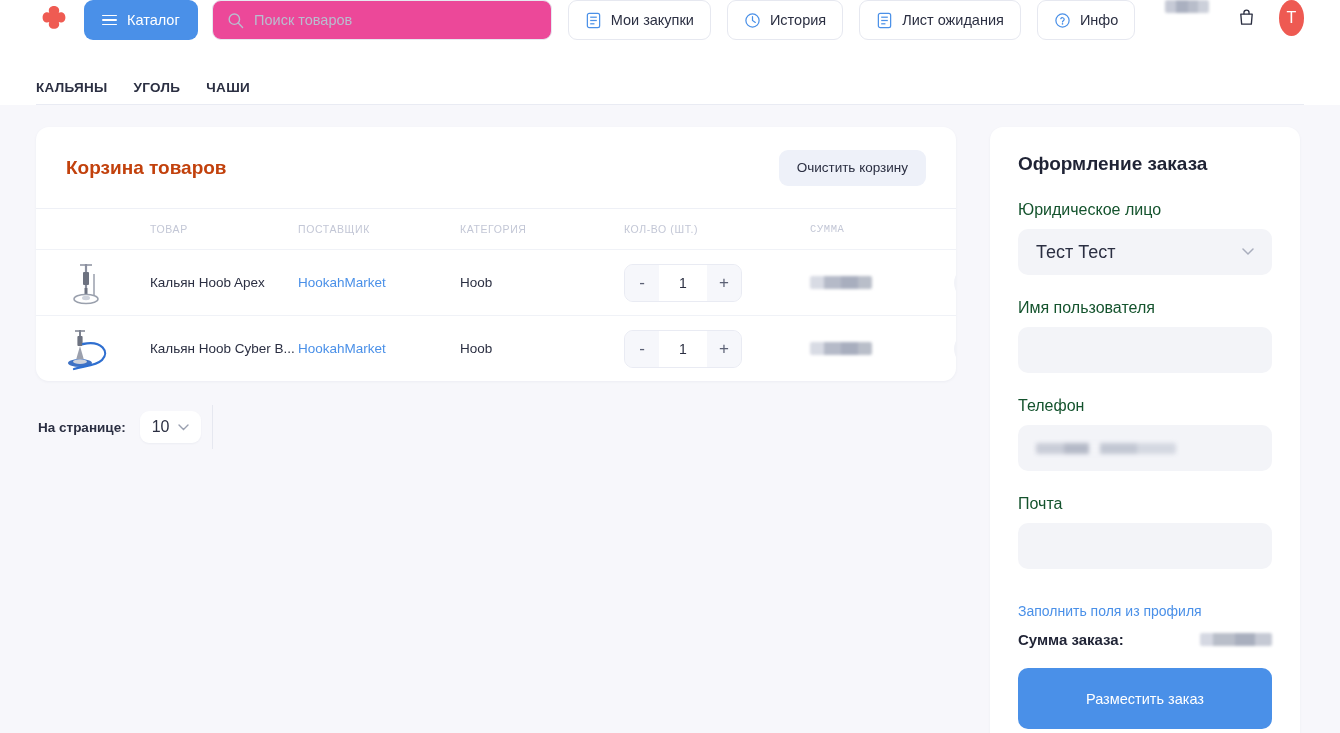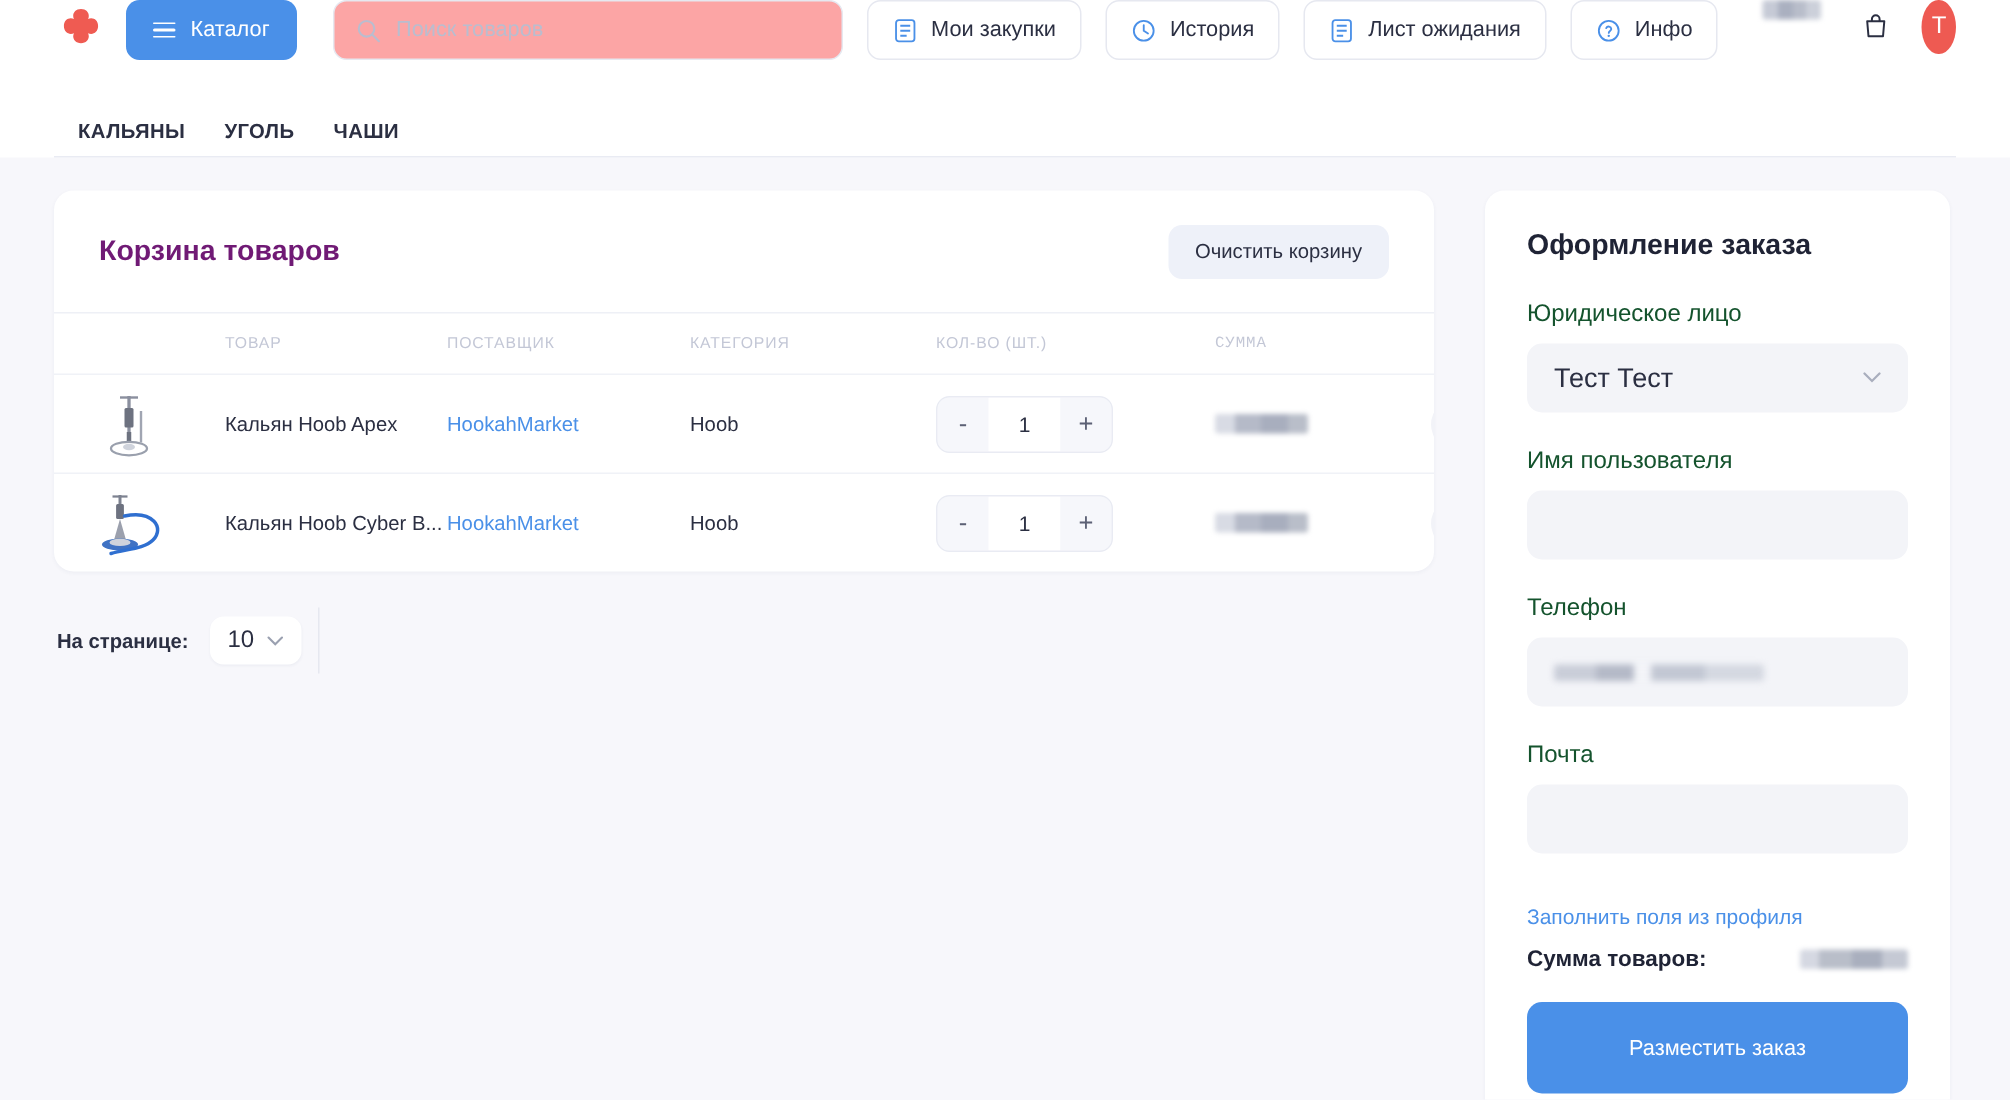--- a/index.html
+++ b/index.html
@@ -36,24 +36,24 @@
     border-radius: 9px;
     padding: 0 18px;
     font-size: 14.5px;
     display: flex; align-items: center; gap: 10px;
     cursor: pointer;
   }
   .burger { display: flex; flex-direction: column; gap: 3px; width: 15px; }
   .burger i { display: block; height: 1.6px; background: #fff; border-radius: 2px; }
 
   .search-wrap {
-    margin-left: 24px;
+    margin-left: 14px;
     flex: 0 0 340px;
     height: 40px;
-    background: #fca5a5;
+    background: #ec4899;
     border: 1px solid #e6e8f0;
     border-radius: 9px;
     display: flex; align-items: center;
     padding: 0 14px;
     gap: 10px;
   }
   .search-wrap input {
     border: none; outline: none;
     font-size: 14.5px;
     font-family: inherit;
@@ -100,21 +100,21 @@
     background: #ee5a52;
     color: #fff;
     font-size: 16px;
     display: flex; align-items: center; justify-content: center;
     cursor: pointer;
   }
 
   
   .subnav {
     background: #fff;
-    padding: 0 52px;
+    padding: 0 36px;
     display: flex;
     align-items: center;
     gap: 26px;
     height: 34px;
   }
   .subnav a {
     font-size: 13.5px;
     font-weight: bold;
     letter-spacing: .3px;
     color: #2b2f42;
@@ -139,21 +139,21 @@
     border-radius: 13px;
     box-shadow: 0 1px 3px rgba(40,50,90,.05);
     overflow: hidden;
   }
   .cart-head {
     height: 82px;
     display: flex; align-items: center; justify-content: space-between;
     padding: 0 30px;
     border-bottom: 1px solid #eef0f6;
   }
-  .cart-title { font-size: 19px; font-weight: bold; color: #701a75; }
+  .cart-title { font-size: 19px; font-weight: bold; color: #c2410c; }
   .clear-btn {
     background: #eef1f9;
     border: none;
     border-radius: 9px;
     height: 36px;
     padding: 0 18px;
     font-size: 13.5px;
     color: #2b2f42;
     font-family: inherit;
     cursor: pointer;
@@ -494,20 +494,20 @@
       </div>
 
       <div class="fld-label">Почта</div>
       <div class="fld">
         <span></span>
       </div>
 
       <a class="profile-link">Заполнить поля из профиля</a>
 
       <div class="sum-row">
-        <span class="lab">Сумма товаров:</span>
+        <span class="lab">Сумма заказа:</span>
         <span class="sum-blur"></span>
       </div>
 
       <button class="submit-btn">Разместить заказ</button>
     </div>
   </div>
 </div>
 
 </body></html>

